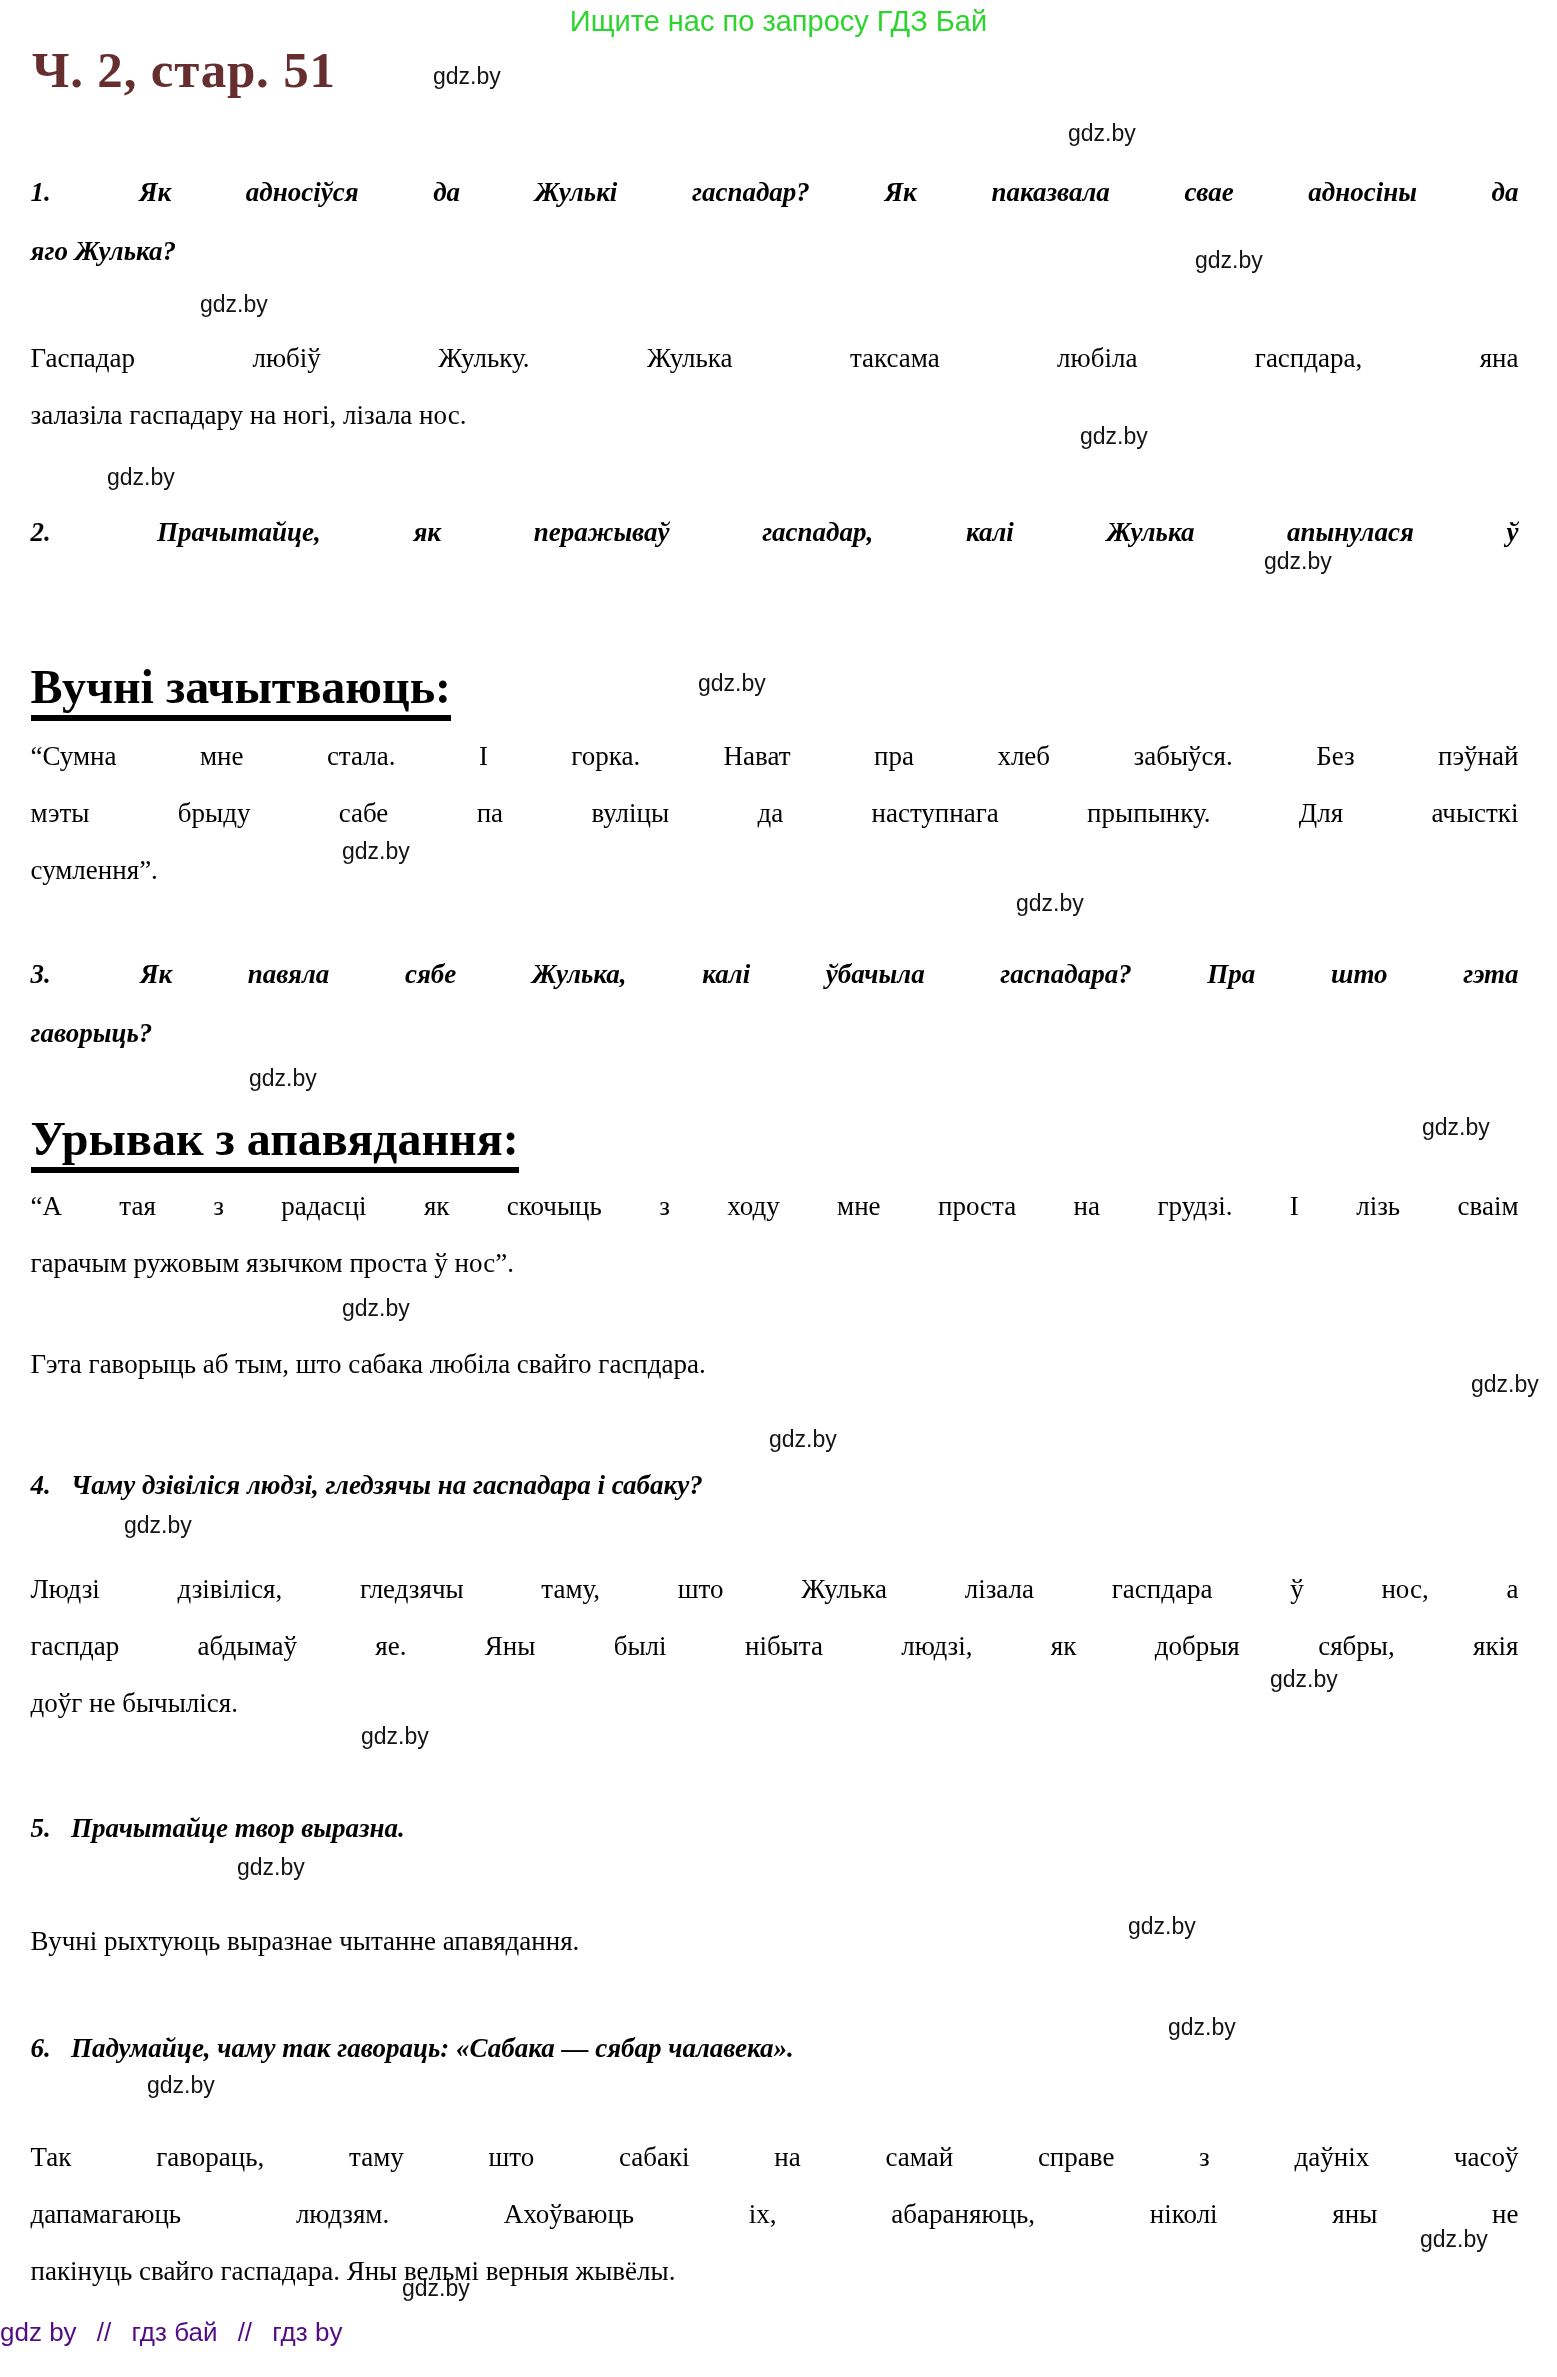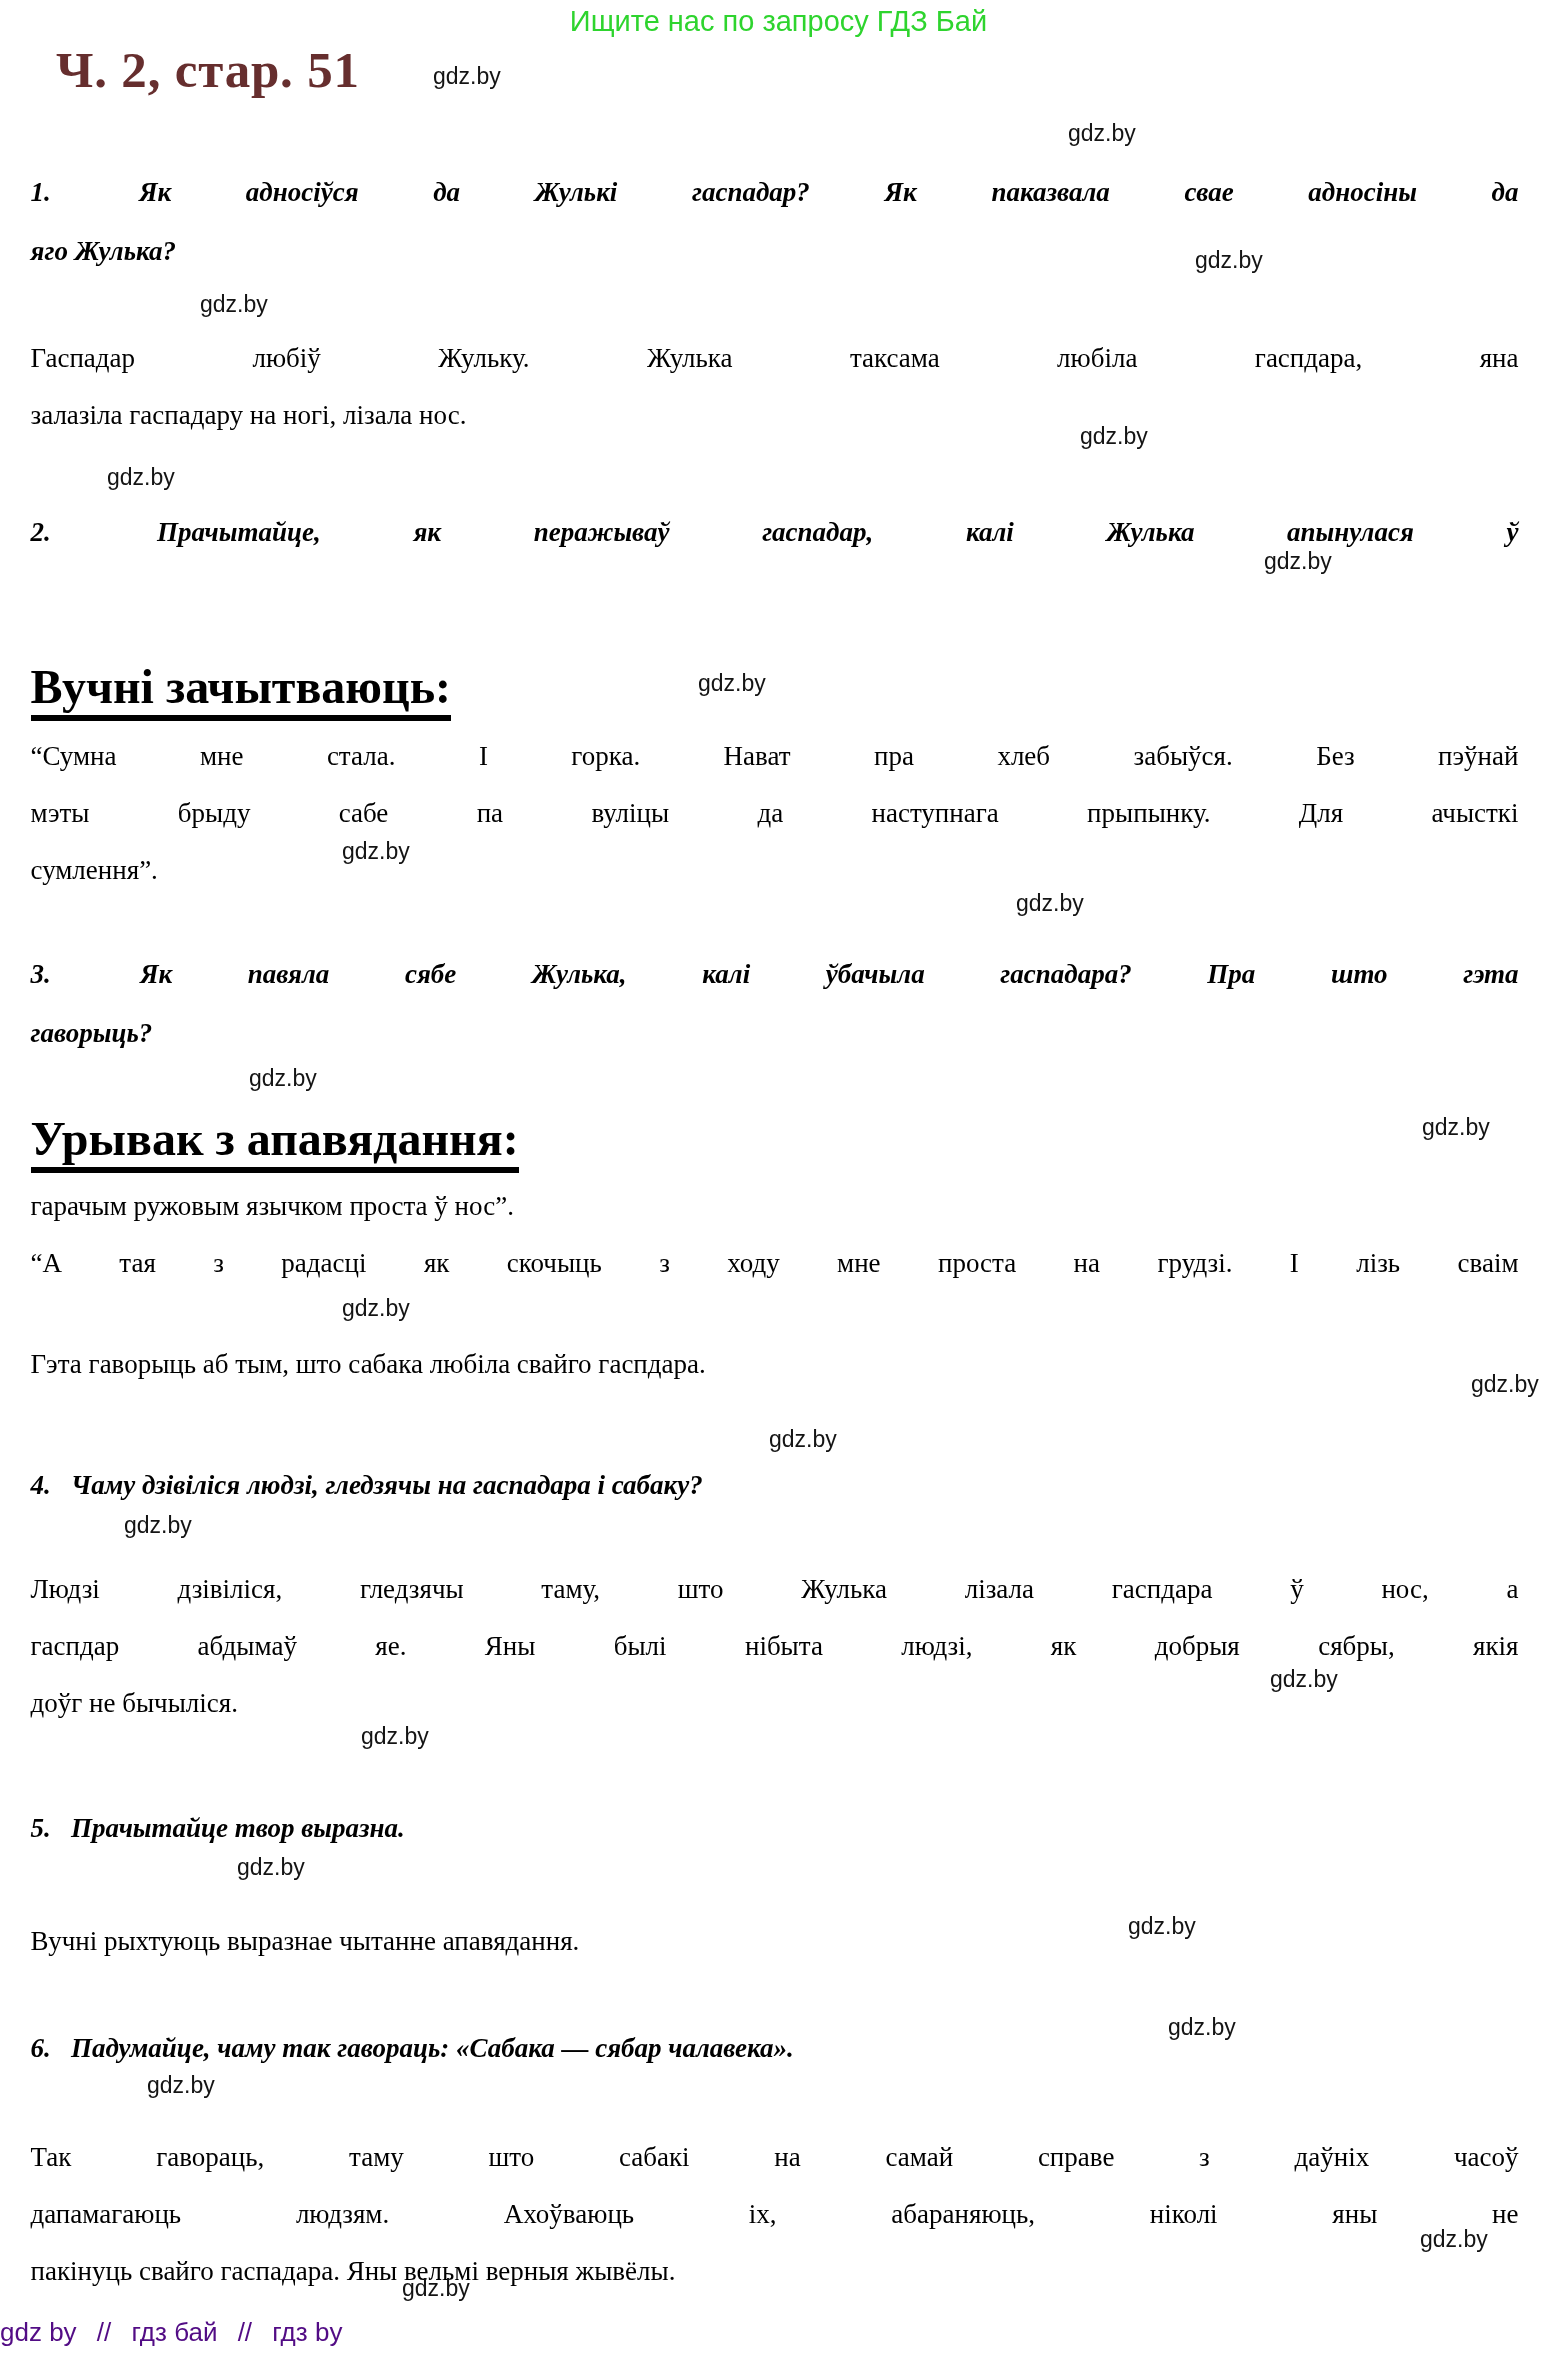--- a/index.html
+++ b/index.html
@@ -8,21 +8,21 @@
     font-family:"Liberation Serif", serif;color:#000;
   }
   .page{position:relative;width:1557px;height:2377px;overflow:hidden;background:#fff;}
 
   .banner{
     position:absolute;top:5.1px;left:0;width:100%;text-align:center;
     font-family:"Liberation Sans", sans-serif;font-size:29px;color:#2ed42e;
   }
   .page-title{
     position:absolute;top:41px;left:32px;
-    font-size:51px;font-weight:bold;color:#662e2e;letter-spacing:0.8px;margin-left:24px;
+    font-size:51px;font-weight:bold;color:#662e2e;letter-spacing:0.8px;
   }
   .wm{
     position:absolute;font-family:"Liberation Sans", sans-serif;
     font-size:23px;color:#141414;white-space:nowrap;
   }
   .tblock{
     position:absolute;left:30.5px;width:1488px;
     font-size:27px;line-height:57px;
   }
   .tblock .ln{text-align:justify;text-align-last:justify;}
@@ -73,22 +73,22 @@
   <div class="tblock q" style="top:945px">
     <div class="ln">3.  Як павяла сябе Жулька, калі ўбачыла гаспадара? Пра што гэта</div>
     <div class="ln last">гаворыць?</div>
   </div>
 
   <div class="hd" style="top:1114px">
     <span class="u">Урывак з апавядання:</span>
   </div>
 
   <div class="tblock" style="top:1178px">
+    <div class="ln">“А тая з радасці як скочыць з ходу мне проста на грудзі. І лізь сваім</div>
     <div class="ln last">гарачым ружовым язычком проста ў нос”.</div>
-    <div class="ln">“А тая з радасці як скочыць з ходу мне проста на грудзі. І лізь сваім</div>
   </div>
 
   <div class="tblock" style="top:1336px">
     <div class="ln last">Гэта гаворыць аб тым, што сабака любіла свайго гаспдара.</div>
   </div>
 
   <div class="tblock q" style="top:1456px">
     <div class="ln last">4.  Чаму дзівіліся людзі, гледзячы на гаспадара і сабаку?</div>
   </div>
 

